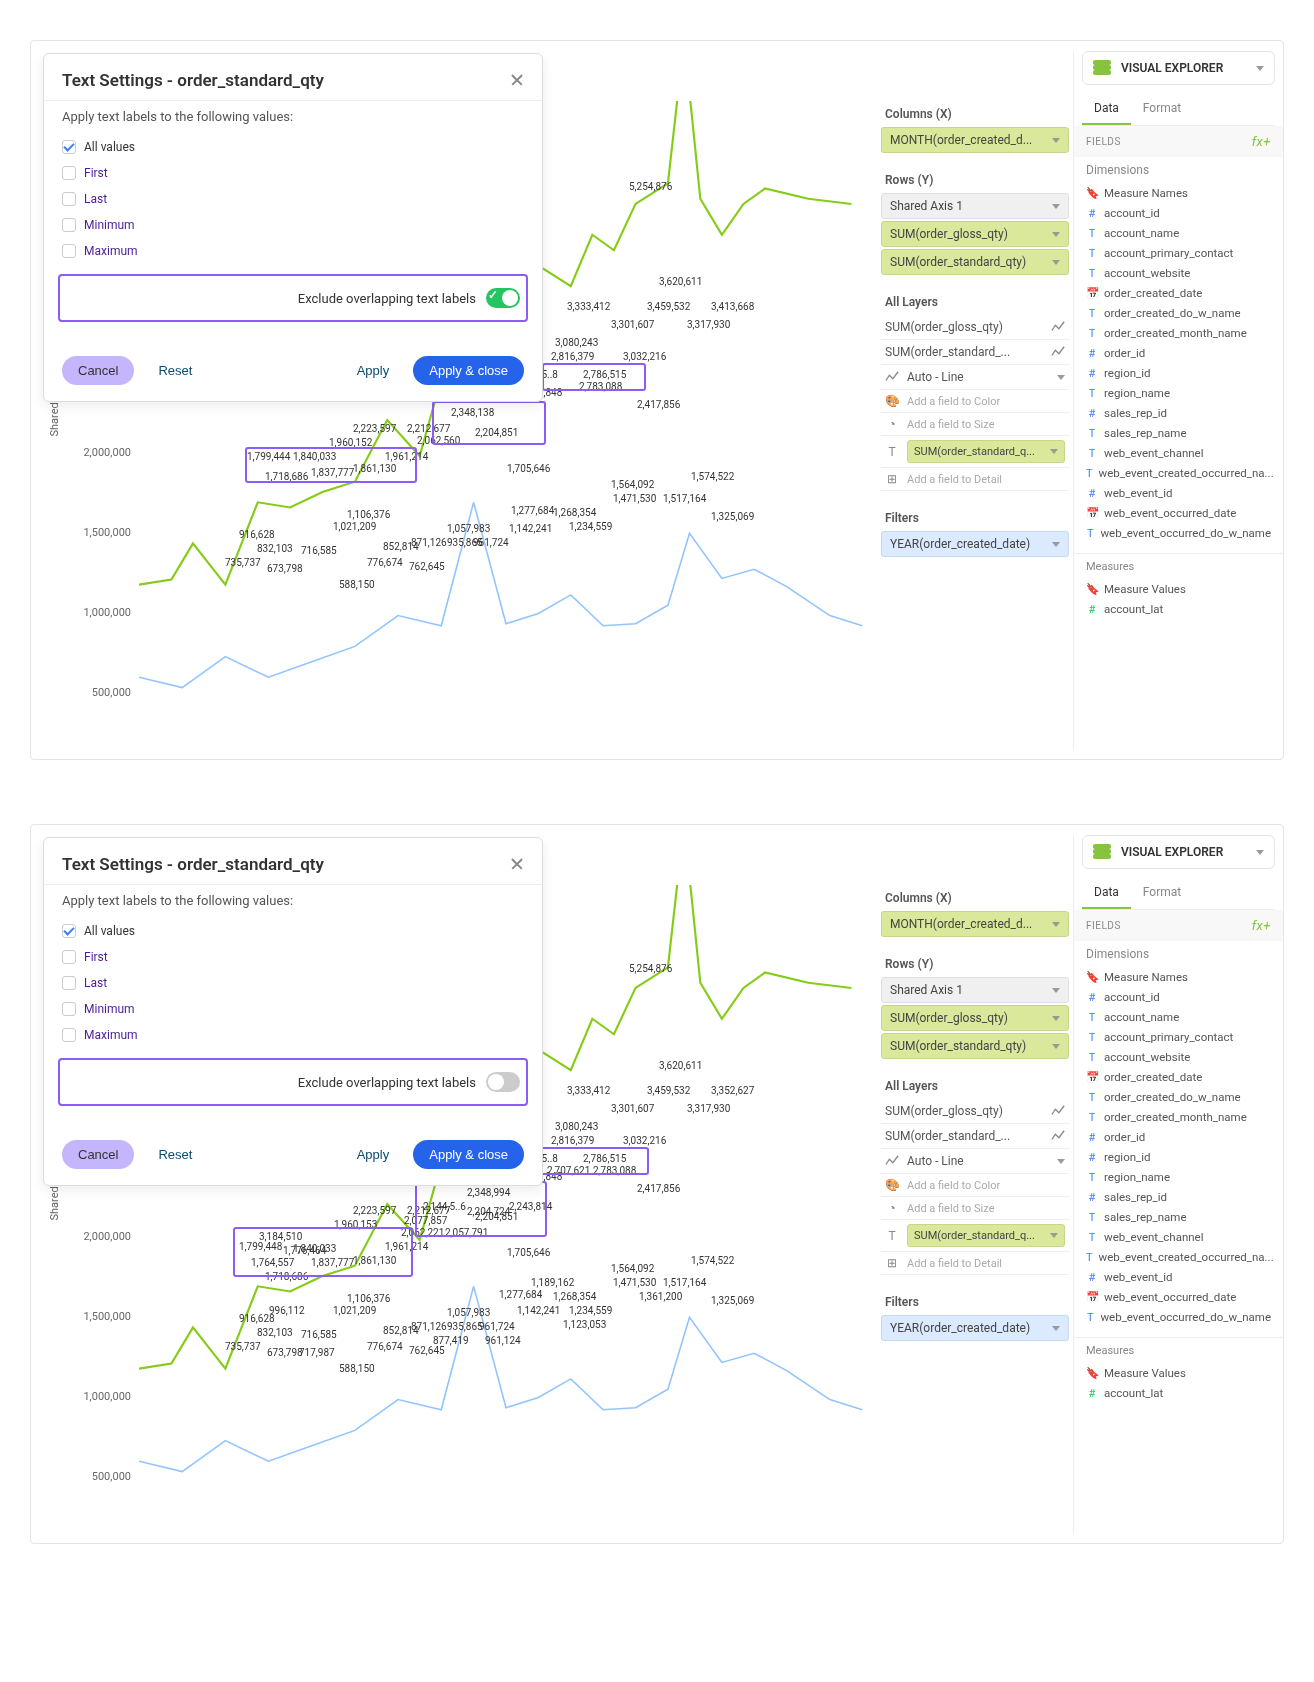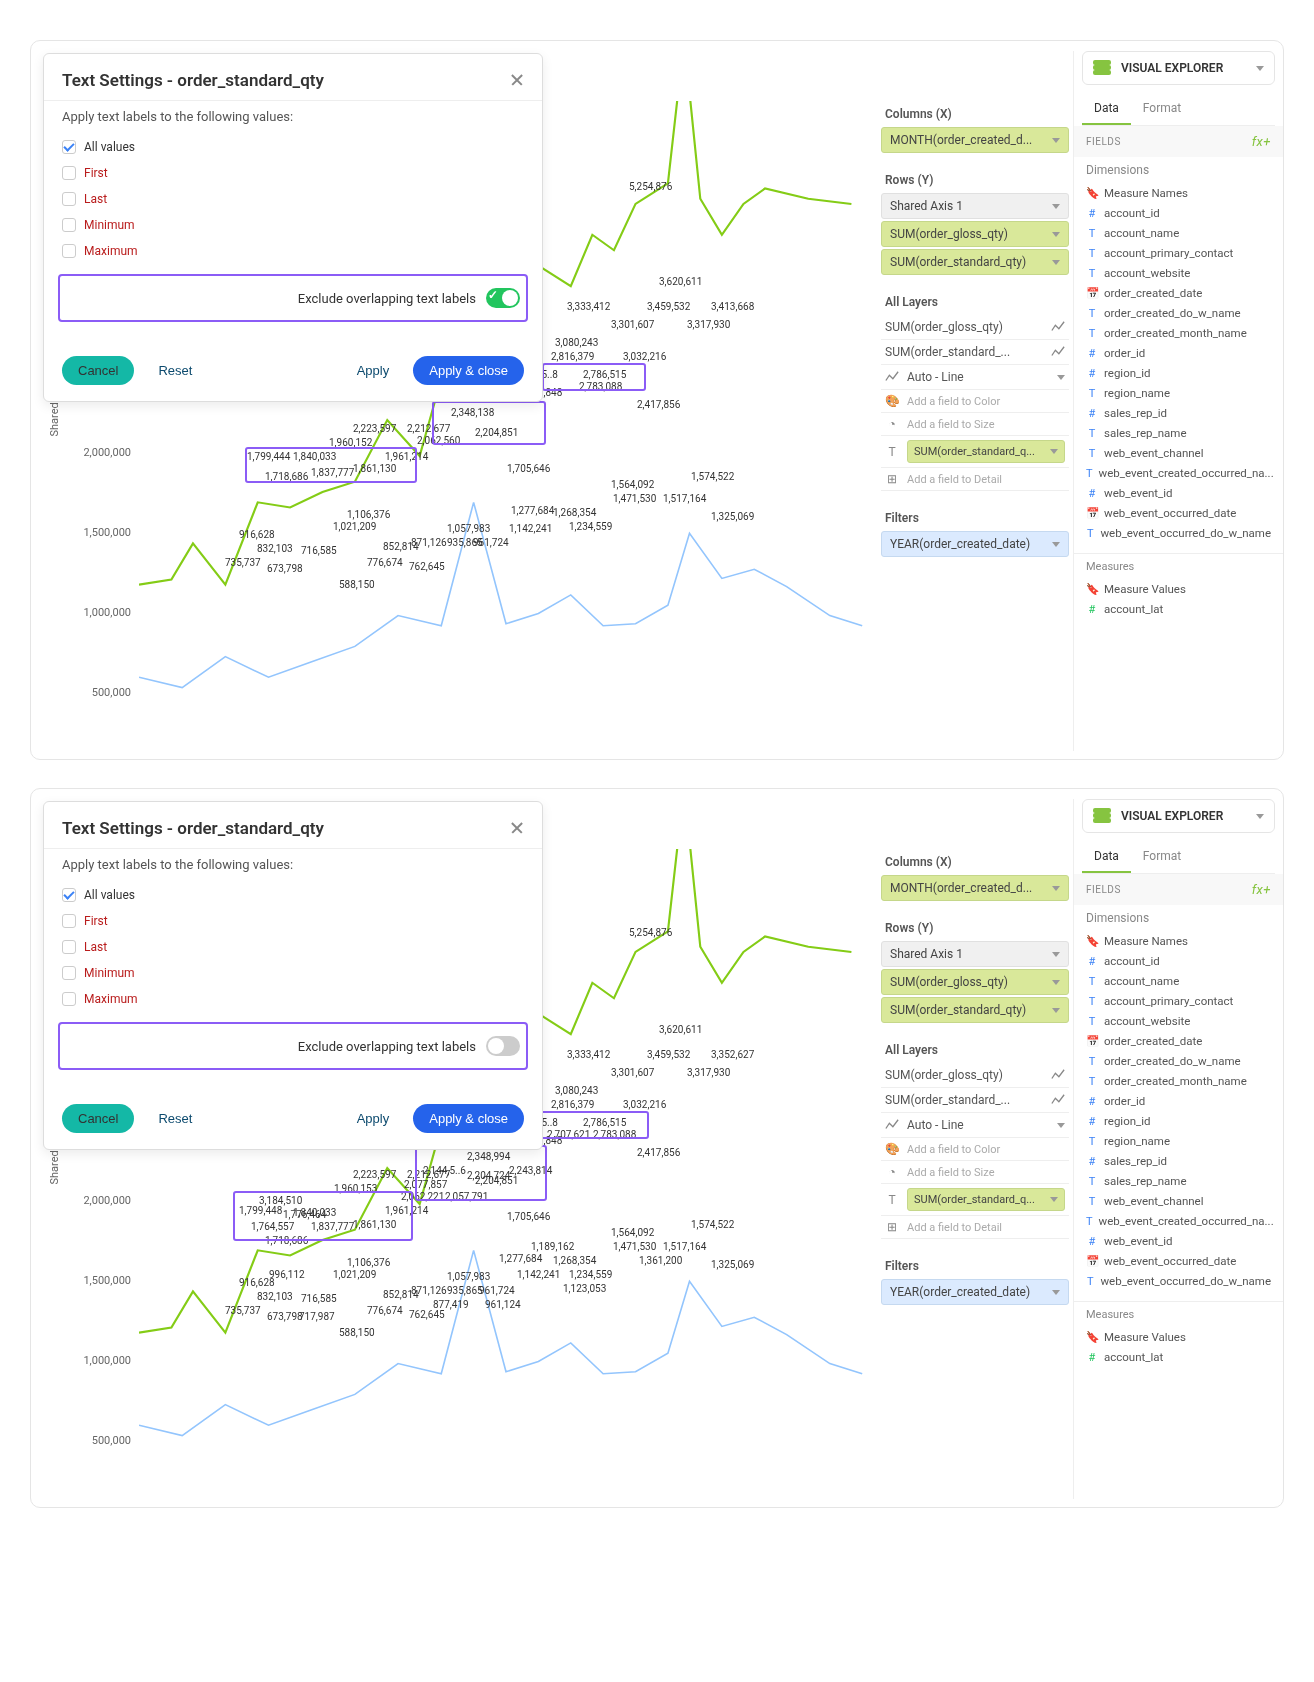--- a/index.html
+++ b/index.html
@@ -1,43 +1,43 @@
 <!DOCTYPE html>
 <html><head>
 <meta charset="utf-8">
 <style>
 * { box-sizing: border-box; margin: 0; padding: 0; }
 body { font-family: -apple-system, BlinkMacSystemFont, "Segoe UI", Roboto, sans-serif; background: #fff; width: 1314px; font-size: 12px; color: #333; }
 .wrap { padding: 40px 30px; }
-.panel { border: 1px solid #e5e5e5; border-radius: 10px; margin-bottom: 28px; position: relative; height: 720px; overflow: hidden; }
+.panel { border: 1px solid #e5e5e5; border-radius: 4px; margin-bottom: 64px; position: relative; height: 720px; overflow: hidden; }
 .dialog { position: absolute; top: 12px; left: 12px; width: 500px; background: #fff; border: 1px solid #ddd; border-radius: 6px; box-shadow: 0 4px 12px rgba(0,0,0,0.08); z-index: 10; }
 .dialog-head { display: flex; justify-content: space-between; align-items: center; padding: 16px 18px 10px; }
 .dialog-title { font-size: 17px; font-weight: 600; }
 .close-x { width: 14px; height: 14px; cursor: pointer; color: #888; position: relative; }
 .close-x::before, .close-x::after { content: ""; position: absolute; width: 14px; height: 1.5px; background: #888; top: 6px; left: 0; }
 .close-x::before { transform: rotate(45deg); }
 .close-x::after { transform: rotate(-45deg); }
 .dialog-body { padding: 8px 18px 14px; border-top: 1px solid #eee; }
 .subhead { font-size: 13px; color: #555; margin-bottom: 10px; }
-.opt { display: flex; align-items: center; gap: 8px; padding: 6px 0; color: #b91c1c; }
+.opt { display: flex; align-items: center; gap: 8px; padding: 6px 0; color: #4c1d95; }
 .opt.checked { color: #333; }
 .chk { width: 14px; height: 14px; border: 1px solid #ccc; border-radius: 3px; position: relative; }
 .opt.checked .chk::after { content: ""; position: absolute; left: 3px; top: 0px; width: 4px; height: 8px; border: solid #3b82f6; border-width: 0 2px 2px 0; transform: rotate(45deg); }
 .toggle-row { display: flex; align-items: center; justify-content: flex-end; gap: 10px; padding: 12px 6px; border: 2px solid #8b5cf6; border-radius: 4px; margin: 10px -4px; }
 .toggle-label { font-size: 13px; color: #333; }
 .toggle { width: 34px; height: 20px; border-radius: 10px; position: relative; }
 .toggle.on { background: #22c55e; }
 .toggle.off { background: #ccc; }
 .toggle::after { content: ""; position: absolute; width: 16px; height: 16px; background: #fff; border-radius: 50%; top: 2px; }
 .toggle.on::after { right: 2px; }
 .toggle.off::after { left: 2px; }
 .toggle.on::before { content: "✓"; position: absolute; left: 2px; top: 0px; color: #fff; font-size: 12px; font-weight: bold; }
 .dialog-footer { display: flex; gap: 8px; padding: 10px 18px 16px; }
 .btn { padding: 7px 16px; border-radius: 16px; font-size: 13px; border: none; cursor: pointer; }
-.btn-cancel { background: #14b8a6; color: #333; }
+.btn-cancel { background: #c4b5fd; color: #333; }
 .btn-reset, .btn-apply { background: #fff; color: #0c4a6e; }
 .btn-primary { background: #2563eb; color: #fff; }
 .spacer { flex: 1; }
 .chart { position: absolute; top: 60px; left: 20px; right: 410px; bottom: 20px; }
 .yaxis { position: absolute; left: 20px; top: 0; bottom: 0; width: 60px; text-align: right; color: #666; }
 .yaxis .tick { position: absolute; right: 0; font-size: 11px; }
 .yaxis-label { position: absolute; left: 0; top: 50%; transform: rotate(-90deg) translateY(-50%); transform-origin: 10px 50%; font-size: 11px; color: #666; }
 .plot { position: absolute; left: 88px; right: 0; top: 0; bottom: 0; }
 .svgchart { width: 100%; height: 100%; }
 .line-green { stroke: #84cc16; stroke-width: 2; fill: none; }

